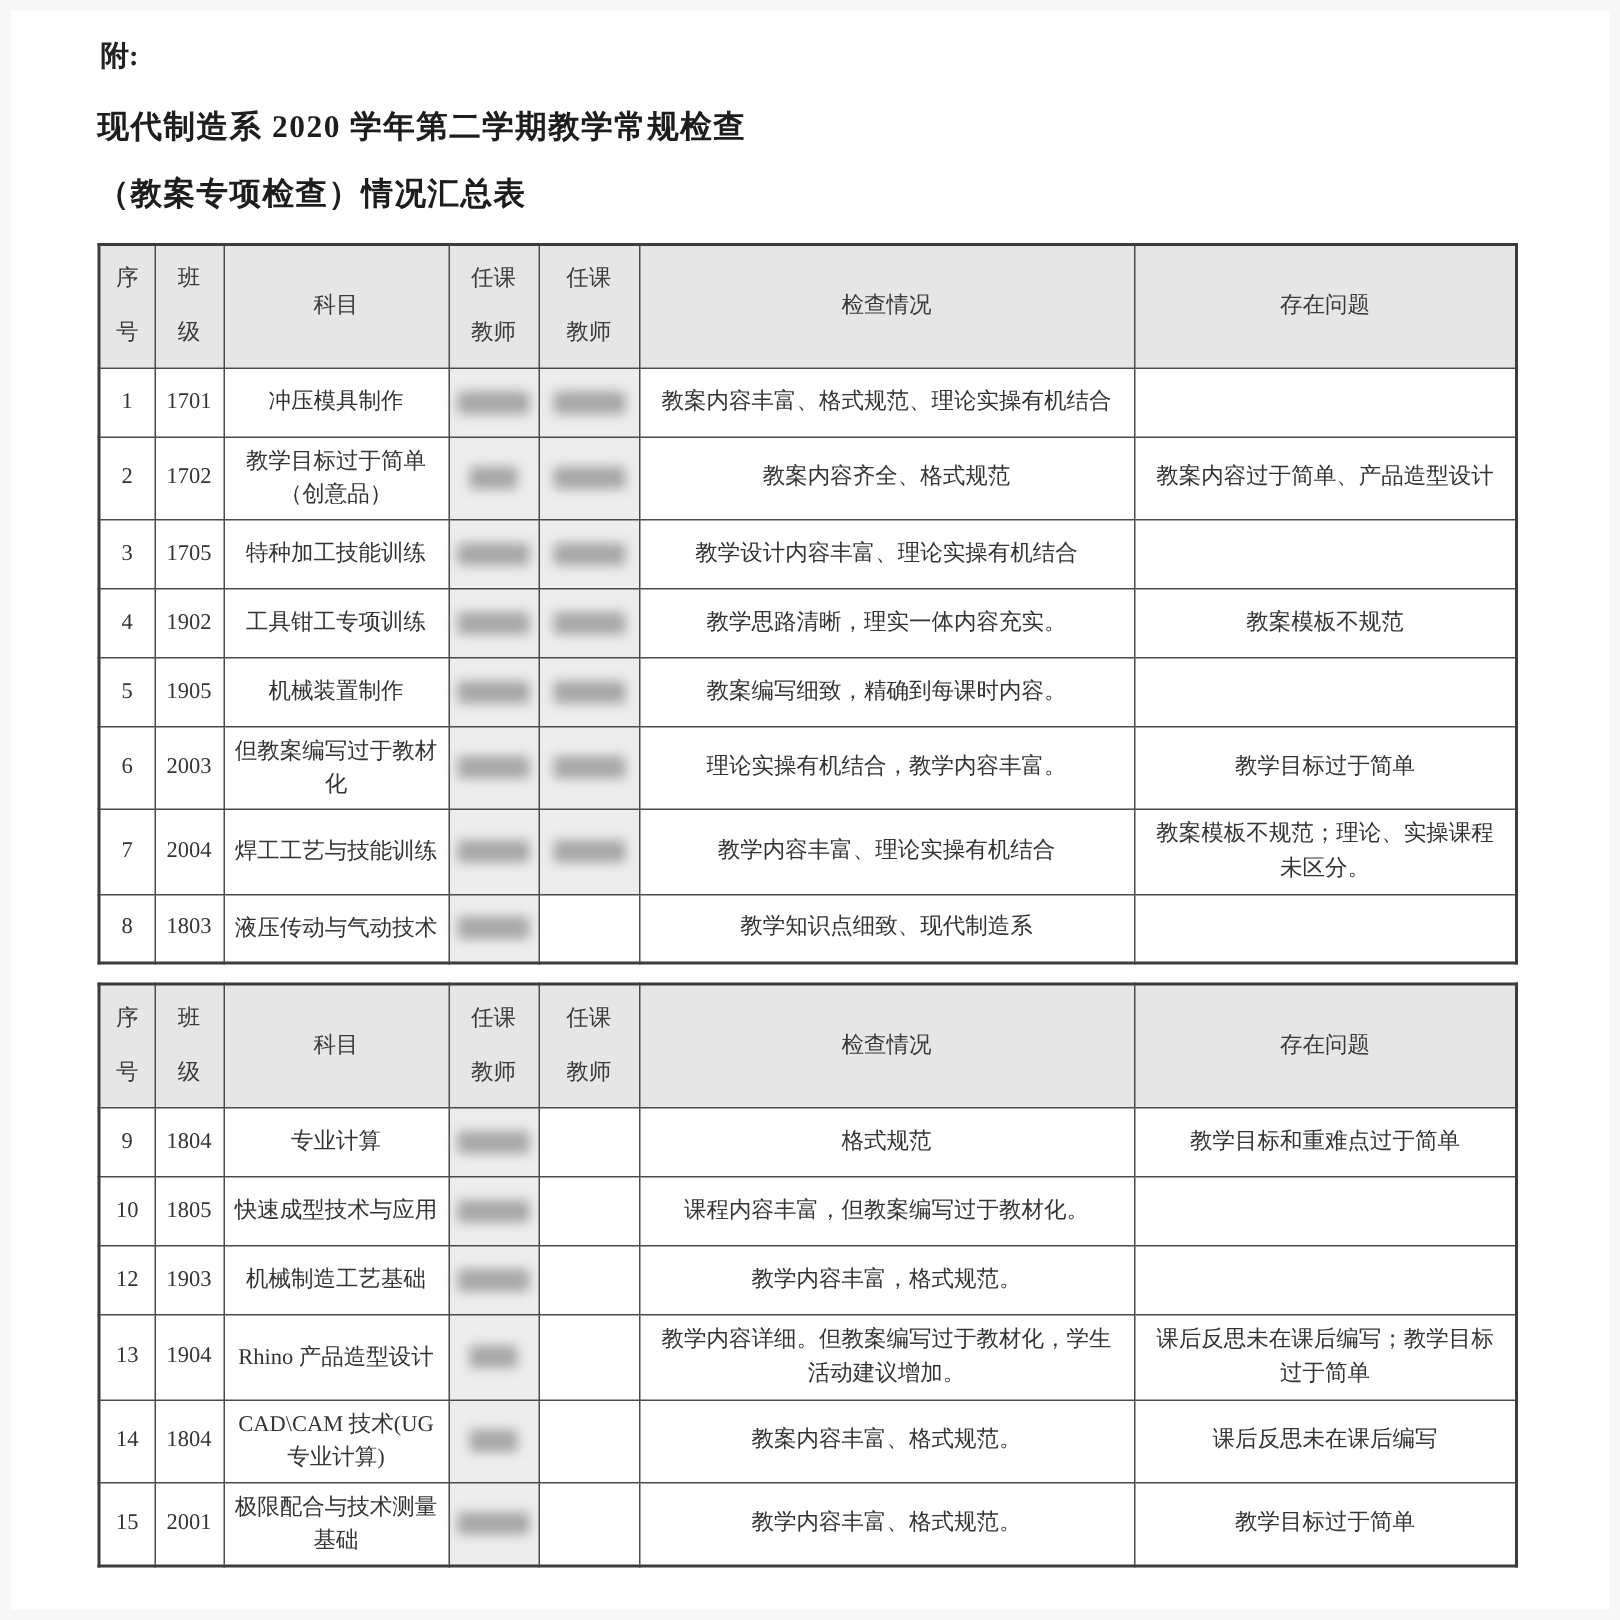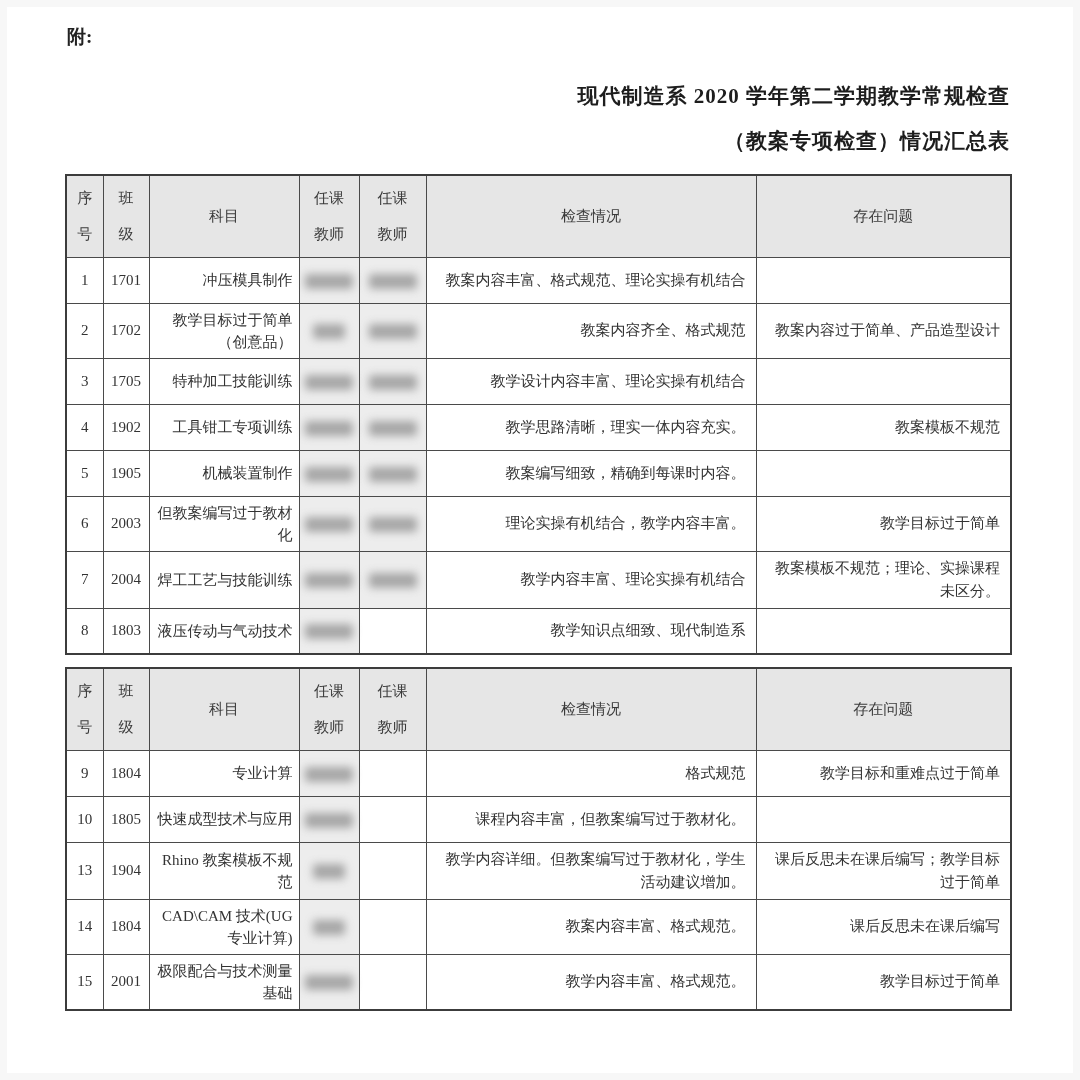--- a/index.html
+++ b/index.html
@@ -17,29 +17,29 @@
     box-shadow: inset 0 0 0 7px rgba(120,120,120,0.06);
     padding: 24px 70px 0 65px;
   }
   .attachment {
     font-size: 19px;
     font-weight: bold;
     color: #222;
     margin-left: 2px;
   }
   .title-line1 {
-    text-align: right;
+    text-align: left;
     font-size: 21px;
     font-weight: bold;
     color: #1d1d1d;
     letter-spacing: 1px;
-    margin-top: 32px;
+    margin-top: 20px;
   }
   .title-line2 {
-    text-align: right;
+    text-align: left;
     font-size: 21px;
     font-weight: bold;
     color: #1d1d1d;
     letter-spacing: 1px;
     margin-top: 17px;
   }
   table.check-table {
     border-collapse: collapse;
     table-layout: fixed;
     width: 945px;
@@ -58,25 +58,25 @@
   thead th {
     background: #e6e6e6;
     height: 82px;
     text-align: center;
     white-space: pre-line;
     line-height: 36px;
     color: #3a3a3a;
   }
   tbody td { height: 46px; padding: 5px 4px; }
   td.col-no, td.col-class { text-align: center; }
-  td.col-subject { text-align: right; line-height: 22px; padding: 5px 6px; }
+  td.col-subject { text-align: center; line-height: 22px; padding: 5px 6px; }
   td.col-teacher { text-align: center; padding: 0; }
   td.col-teacher.redacted { background: #ededed; }
   td.col-inspection, td.col-problems {
-    text-align: right;
+    text-align: center;
     padding: 5px 10px;
     line-height: 23px;
   }
   .blob {
     display: inline-block;
     height: 15px;
     background: #8f8f8f;
     border-radius: 2px;
     filter: blur(4px);
     opacity: 0.75;
@@ -232,23 +232,32 @@
         <tr>
           <td class="col-no">10</td>
           <td class="col-class">1805</td>
           <td class="col-subject">快速成型技术与应用</td>
           <td class="col-teacher redacted"><span class="blob" style="width: 48px;"></span></td>
           <td class="col-teacher"></td>
           <td class="col-inspection">课程内容丰富，但教案编写过于教材化。</td>
           <td class="col-problems"></td>
         </tr>
         <tr>
+          <td class="col-no">12</td>
+          <td class="col-class">1903</td>
+          <td class="col-subject">机械制造工艺基础</td>
+          <td class="col-teacher redacted"><span class="blob" style="width: 48px;"></span></td>
+          <td class="col-teacher"></td>
+          <td class="col-inspection">教学内容丰富，格式规范。</td>
+          <td class="col-problems"></td>
+        </tr>
+        <tr>
           <td class="col-no">13</td>
           <td class="col-class">1904</td>
-          <td class="col-subject">Rhino 教案模板不规范</td>
+          <td class="col-subject">Rhino 产品造型设计</td>
           <td class="col-teacher redacted"><span class="blob" style="width: 32px;"></span></td>
           <td class="col-teacher"></td>
           <td class="col-inspection">教学内容详细。但教案编写过于教材化，学生活动建议增加。</td>
           <td class="col-problems">课后反思未在课后编写；教学目标过于简单</td>
         </tr>
         <tr>
           <td class="col-no">14</td>
           <td class="col-class">1804</td>
           <td class="col-subject">CAD\CAM 技术(UG 专业计算)</td>
           <td class="col-teacher redacted"><span class="blob" style="width: 32px;"></span></td>

